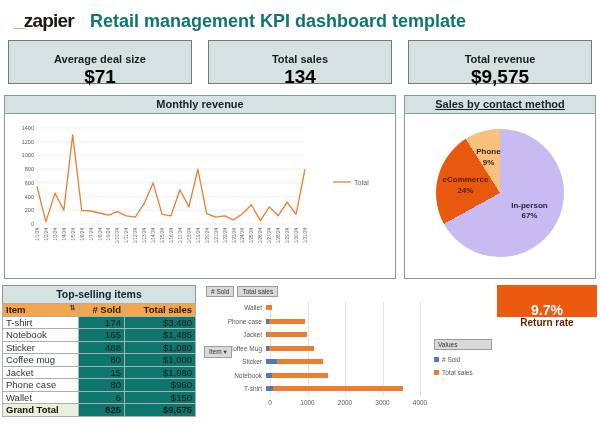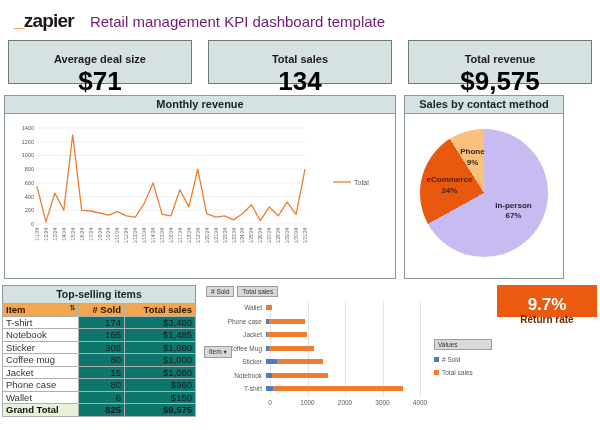--- a/index.html
+++ b/index.html
@@ -5,34 +5,34 @@
   * { box-sizing: border-box; margin: 0; padding: 0; }
   html,body { width:600px; height:430px; }
   body {
     font-family:"Liberation Sans", sans-serif;
     background:#ffffff; color:#1a1a1a; overflow:hidden; position:relative;
   }
   
   .header { display:flex; align-items:center; gap:16px; padding:10px 14px 4px; height:36px; }
   .logo { font-weight:bold; font-size:19px; letter-spacing:-0.8px; color:#201515; }
   .logo .us { color:#ff7426; }
-  .title { font-weight:normal; font-size:15px; color:#701a75; }
+  .title { font-weight:bold; font-size:18px; color:#0f766e; }
 
   
   .kpi-row { display:flex; justify-content:space-between; padding:4px 8px 0; }
   .kpi { width:184px; height:44px; background:#d6e1e2; border:1px solid #6e7b7b; text-align:center; padding-top:12px; }
   .kpi-label { font-size:11px; font-weight:bold; color:#1c1c1c; }
-  .kpi-value { font-size:26px; font-weight:bold; color:#000; margin-top:1px; }
+  .kpi-value { font-size:19px; font-weight:bold; color:#000; margin-top:1px; }
 
   
   .mid-row { display:flex; gap:8px; padding:11px 4px 0; }
   .panel { border:1px solid #8b9898; background:#fff; }
   .panel-header { background:#d6e1e2; border-bottom:1px solid #8b9898; text-align:center; font-size:11px; font-weight:bold; padding:2px 0 3px; color:#16212e; }
   #line-panel { width:392px; height:184px; }
-  #pie-panel  { width:160px; height:184px; }
+  #pie-panel  { width:192px; height:184px;text-decoration:underline; }
 
   #line-svg { display:block; margin:2px auto 0; }
 
   #pie-wrap { position:relative; width:128px; height:128px; margin:15px auto 0; }
   #pie { width:128px; height:128px; border-radius:50%; }
   .pie-label { position:absolute; transform:translate(-50%,-50%); text-align:center; font-size:8px; font-weight:bold; line-height:1.3; white-space:nowrap; }
   .pl-0 { left:73%; top:64%; color:#23233c; }
   .pl-1 { left:23%; top:44%; color:#56200a; }
   .pl-2 { left:41%; top:22%; color:#35270f; }
 
@@ -68,21 +68,21 @@
   .item-btn { position:absolute; left:4px; top:62px; background:#d9d9d9; border:1px solid #9d9d9d; font-size:6.5px; font-family:inherit; padding:1px 4px; color:#333; cursor:pointer; }
 
   
   .values-legend { position:absolute; left:434px; top:55px; width:58px; }
   .vl-title { background:#d9d9d9; border:1px solid #9d9d9d; padding:1px 3px; font-size:6.5px; color:#333; cursor:pointer; }
   .vl-item { display:flex; align-items:center; gap:3px; margin-top:6px; font-size:6.5px; color:#595959; }
   .vl-swatch { width:5px; height:5px; flex:0 0 auto; }
 
   
   .return-card { position:absolute; left:497px; top:1px; width:100px; height:32px; background:#ec5a0f; text-align:center; }
-  .rr-value { font-size:17px; font-weight:bold; color:#ffffff; line-height:1.1; padding-top:11px; }
+  .rr-value { font-size:14px; font-weight:bold; color:#ffffff; line-height:1.1; padding-top:18px; }
   .rr-label { font-size:10px; font-weight:bold; color:#652500; margin-top:-1px; }
 </style>
 </head>
 <body>
 
 <div class="header">
   <div class="logo"><span class="us">_</span><span>zapier</span></div>
   <div class="title">Retail management KPI dashboard template</div>
 </div>
 
@@ -195,21 +195,21 @@
             <td class="num">174</td>
             <td class="num">$3,480</td>
           </tr>
           <tr>
             <td class="item">Notebook</td>
             <td class="num">165</td>
             <td class="num">$1,485</td>
           </tr>
           <tr>
             <td class="item">Sticker</td>
-            <td class="num">305</td>
+            <td class="num">488</td>
             <td class="num">$1,080</td>
           </tr>
           <tr>
             <td class="item">Coffee mug</td>
             <td class="num">80</td>
             <td class="num">$1,000</td>
           </tr>
           <tr>
             <td class="item">Jacket</td>
             <td class="num">15</td>

